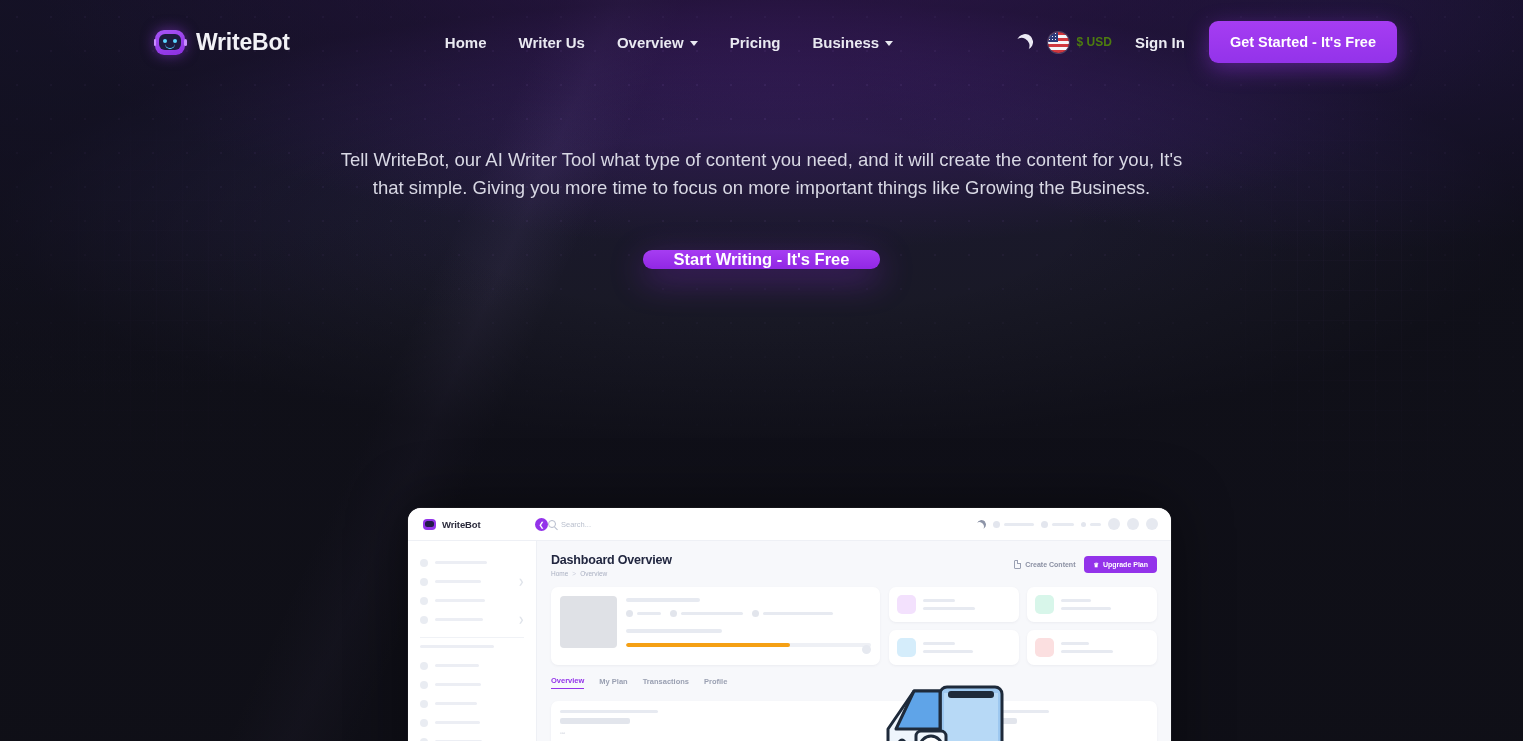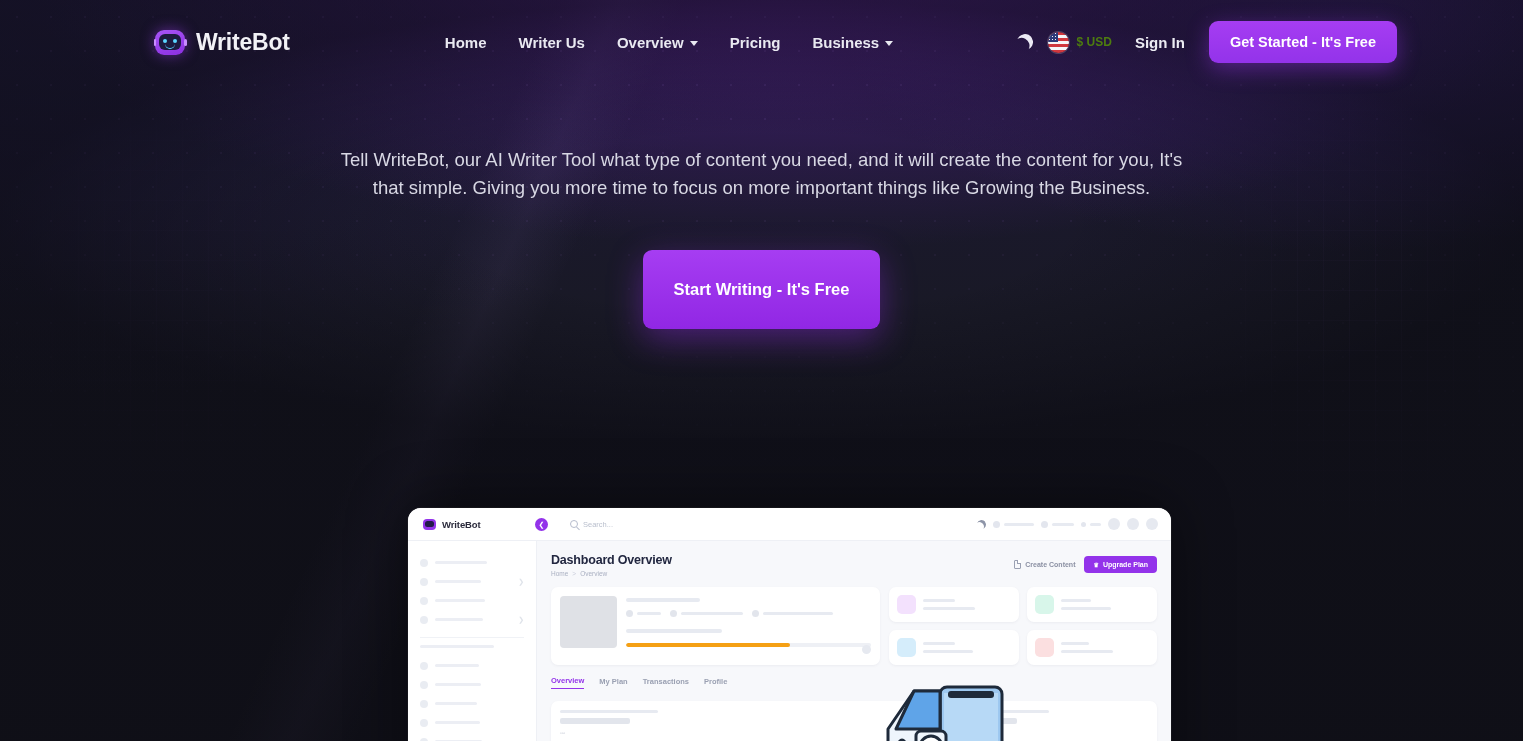--- a/index.html
+++ b/index.html
@@ -132,21 +132,21 @@
     filter:drop-shadow(0 0 22px rgba(185,50,200,.30));
   }
   .sub{
     margin:22px auto 0;max-width:870px;
     font-size:18.5px;line-height:1.52;color:#d8d8e4;font-weight:400;
   }
   .btn-start{
     margin-top:48px;
     background:linear-gradient(180deg,#a63df2 0%,#9127e4 100%);
     color:#fff;font-size:16.5px;font-weight:700;
-    padding:30px 31px;border-radius:9px;border:0;cursor:pointer;
+    padding:0 31px;border-radius:9px;border:0;cursor:pointer;
     box-shadow:0 10px 34px rgba(150,45,235,.42);
   }
 
   
   .mock{
     position:absolute;left:408px;top:508px;width:763px;height:300px;
     background:#fff;border-radius:13px 13px 0 0;overflow:hidden;z-index:15;
     box-shadow:0 -4px 60px rgba(0,0,0,.45), 0 0 0 1px rgba(255,255,255,.05);
   }
   .mock-top{height:33px;display:flex;align-items:center;border-bottom:1px solid #eef0f5;background:#fff;position:relative;}
@@ -154,21 +154,21 @@
   .mock-logo{
     width:13px;height:11px;border-radius:4px;background:#9333ea;position:relative;flex:none;
   }
   .mock-logo::after{content:"";position:absolute;inset:2px 2px 2.5px;border-radius:2.5px;background:#221a4a;}
   .mock-brand-name{font-size:9.5px;font-weight:700;color:#2b2b3c;letter-spacing:-.1px;}
   .mock-collapse{
     width:13px;height:13px;border-radius:50%;background:#9333ea;color:#fff;flex:none;
     display:flex;align-items:center;justify-content:center;font-size:7px;line-height:1;
     box-shadow:0 0 0 2px #fff;margin-left:-2px;
   }
-  .mock-search{display:flex;align-items:center;gap:5px;margin-left:22px;}
+  .mock-search{display:flex;align-items:center;gap:5px;}
   .mg{width:8px;height:8px;border:1.2px solid #b6bccd;border-radius:50%;position:relative;flex:none;}
   .mg::after{content:"";position:absolute;right:-3px;bottom:-2px;width:4px;height:1.2px;background:#b6bccd;transform:rotate(42deg);}
   .mock-search-ph{font-size:7.5px;color:#b9bfcd;}
   .mock-top-right{margin-left:auto;display:flex;align-items:center;gap:7px;padding-right:13px;}
   .sk-moon{width:9px;height:9px;border-radius:50%;box-shadow:inset -2.6px 1.4px 0 0 #8e95a8;transform:rotate(-18deg);}
   .sk-pair{display:flex;align-items:center;gap:4px;}
   .sk-dot{width:7px;height:7px;border-radius:50%;background:#e3e6ee;flex:none;}
   .sk-line{height:3px;border-radius:2px;background:#e7eaf1;}
   .sk-av{width:12px;height:12px;border-radius:50%;background:#e6e9f0;flex:none;}
 

